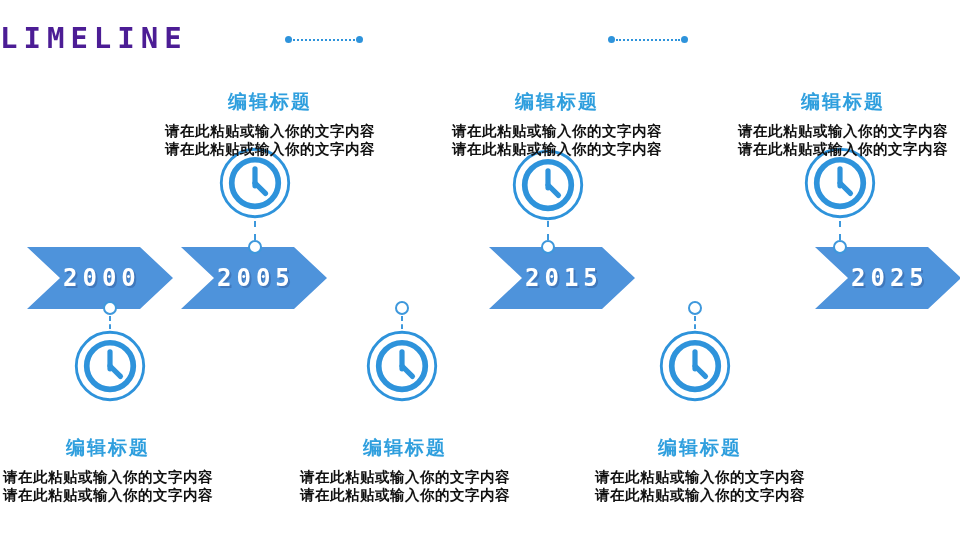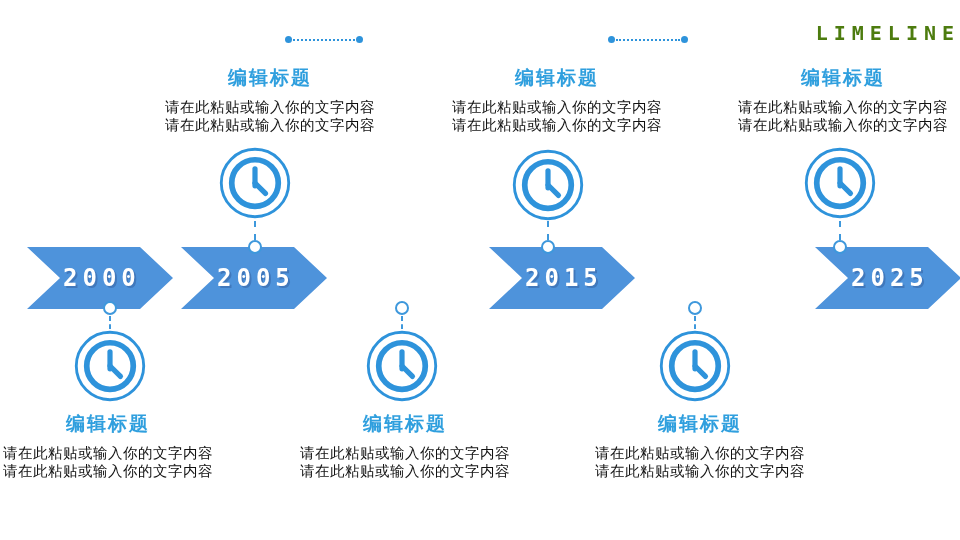--- a/index.html
+++ b/index.html
@@ -5,23 +5,23 @@
   * { margin:0; padding:0; box-sizing:border-box; }
   html,body { background:#e8e8e8; }
   .slide {
     position:relative; width:960px; height:540px; background:#ffffff;
     overflow:hidden; font-family:"Liberation Sans", sans-serif;
     margin:0 auto;
   }
   
   .slide-title {
     position:absolute; top:21px; left:0; width:100%;
-    text-align:right; font-family:"DejaVu Sans Mono", monospace;
-    font-weight:bold; font-size:20px; letter-spacing:6px;
-    color:#4d7c0f;
+    text-align:left; font-family:"DejaVu Sans Mono", monospace;
+    font-weight:bold; font-size:29px; letter-spacing:6px;
+    color:#4c1d95;
   }
   .dotline { position:absolute; top:36px; display:flex; align-items:center; }
   .dotline.left  { left:285px; width:78px; }
   .dotline.right { left:608px; width:80px; }
   .dotline .dot {
     width:7px; height:7px; border-radius:50%; background:#2e93db; flex:0 0 auto;
   }
   .dotline .line { flex:1; border-top:2px dotted #2e93db; margin:0 1px; }
 
   
@@ -50,23 +50,24 @@
   }
 
   
   .clock { position:absolute; width:76px; height:76px; color:#2e93db; }
 
   
   .event { position:absolute; width:270px; text-align:center; }
   .event .event-title {
     color:#2f9fde; font-size:19px; font-weight:bold; letter-spacing:2px;
     margin-bottom:7px;
+    margin-top:24px;
   }
   .event .event-line {
-    color:#111111; font-size:14.5px; font-weight:normal; line-height:18px;
+    color:#111111; font-size:14.5px; font-weight:bold; line-height:18px;
     letter-spacing:0.5px; white-space:nowrap;
   }
 </style>
 </head>
 <body>
 
 <svg width="0" height="0" style="position:absolute">
   <defs>
     <symbol id="clock" viewBox="0 0 80 80">
       <circle cx="40" cy="40" r="35.5" fill="none" stroke="currentColor" stroke-width="3"></circle>

